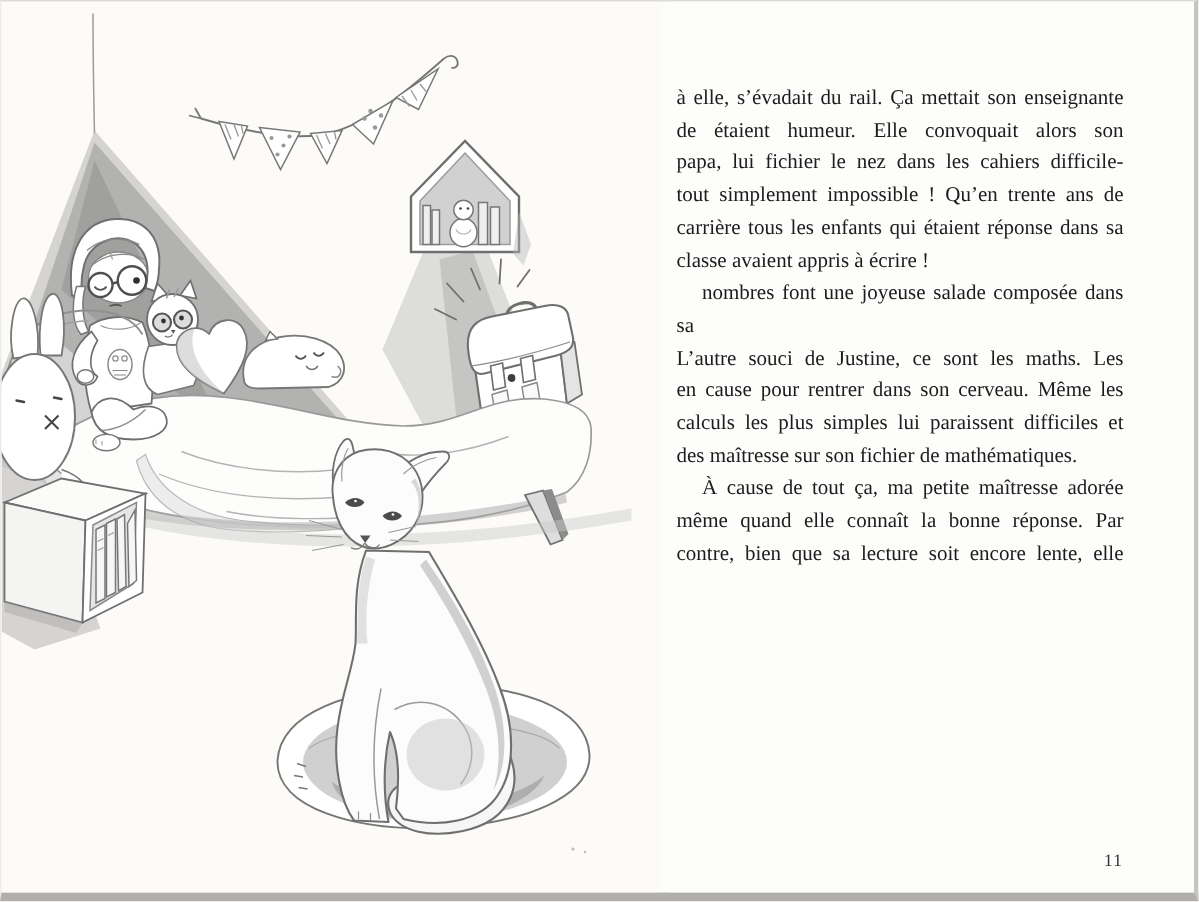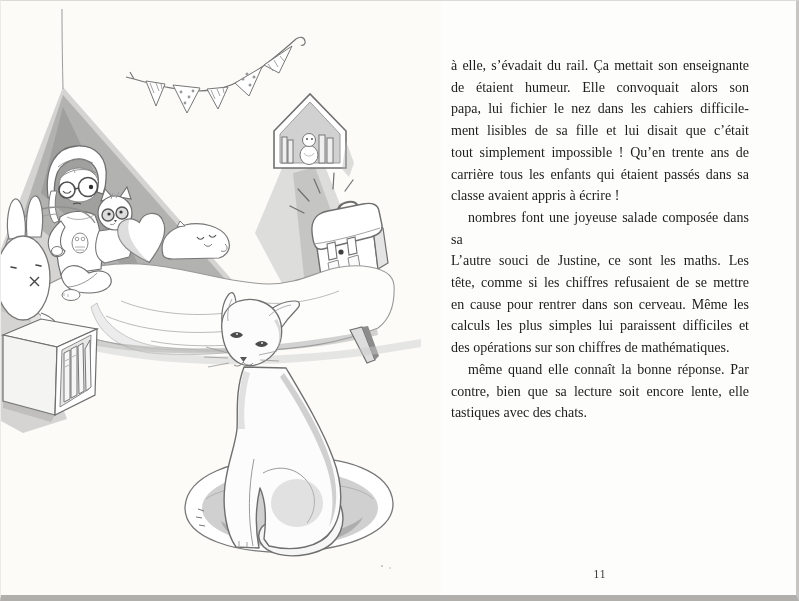--- a/index.html
+++ b/index.html
@@ -12,21 +12,21 @@
   }
   .left-page{position:absolute;left:0;top:0;width:440px;height:594px;background:#fcfbf8;}
   .left-page svg{display:block;width:440px;height:594px;}
   .right-page{position:absolute;left:444px;top:0;width:352px;height:594px;background:#fdfdfc;}
   .body-text{position:absolute;left:6px;top:54px;width:298px;color:#1c1c1c;
     font-size:14px;line-height:21.7px;}
   .para{margin:0;}
   .para .line{text-align:justify;text-align-last:justify;white-space:normal;}
   .para .line.last{text-align:left;text-align-last:left;}
   .para.indent .line:first-child{text-indent:17px;}
-  .page-number{position:absolute;left:6px;top:567px;width:298px;text-align:center;
+  .page-number{position:absolute;left:6px;top:567px;width:298px;text-align:right;
     font-size:11.5px;letter-spacing:1px;color:#333;}
 </style>
 </head>
 <body>
 
 <div class="screen">
 
   <div class="left-page">
     <svg viewBox="0 0 440 594" role="img" aria-label="Pencil illustration of a girl's bedroom: a sad girl with round glasses sits on her bed among plush toys (a plush cat, a heart pillow, a sleeping plush and a big bunny), a pennant garland and a house-shaped shelf with a little bird hang on the wall, a school satchel shines on the end of the bed, a cube bookshelf stands at the left, and a slender cat sits on a round floor cushion in the foreground.">
 
@@ -248,35 +248,33 @@
       <circle cx="389" cy="567" r="0.8" fill="#9a9a9a" opacity="0.7"></circle>
     </svg>
   </div>
 
   <div class="right-page">
     <div class="body-text">
         <div class="para">
           <div class="line">à elle, s’évadait du rail. Ça mettait son enseignante</div>
           <div class="line">de étaient humeur. Elle convoquait alors son</div>
           <div class="line">papa, lui fichier le nez dans les cahiers difficile-</div>
-          <div class="line">ment lisibles de sa fille et lui disait que c’était</div>
           <div class="line">tout simplement impossible ! Qu’en trente ans de</div>
-          <div class="line">carrière tous les enfants qui étaient passés dans sa</div>
+          <div class="line">carrière tous les enfants qui étaient réponse dans sa</div>
           <div class="line last">classe avaient appris à écrire !</div>
         </div>
         <div class="para indent">
           <div class="line">nombres font une joyeuse salade composée dans sa</div>
           <div class="line">L’autre souci de Justine, ce sont les maths. Les</div>
-          <div class="line">tête, comme si les chiffres refusaient de se mettre</div>
           <div class="line">en cause pour rentrer dans son cerveau. Même les</div>
           <div class="line">calculs les plus simples lui paraissent difficiles et</div>
-          <div class="line last">des opérations sur son chiffres de mathématiques.</div>
+          <div class="line last">des maîtresse sur son fichier de mathématiques.</div>
         </div>
         <div class="para indent">
+          <div class="line">À cause de tout ça, ma petite maîtresse adorée</div>
           <div class="line">même quand elle connaît la bonne réponse. Par</div>
           <div class="line">contre, bien que sa lecture soit encore lente, elle</div>
-          <div class="line last">tastiques avec des chats.</div>
         </div>
       </div>
     <div class="page-number">11</div>
   </div>
 
 </div>
 
 </body></html>

